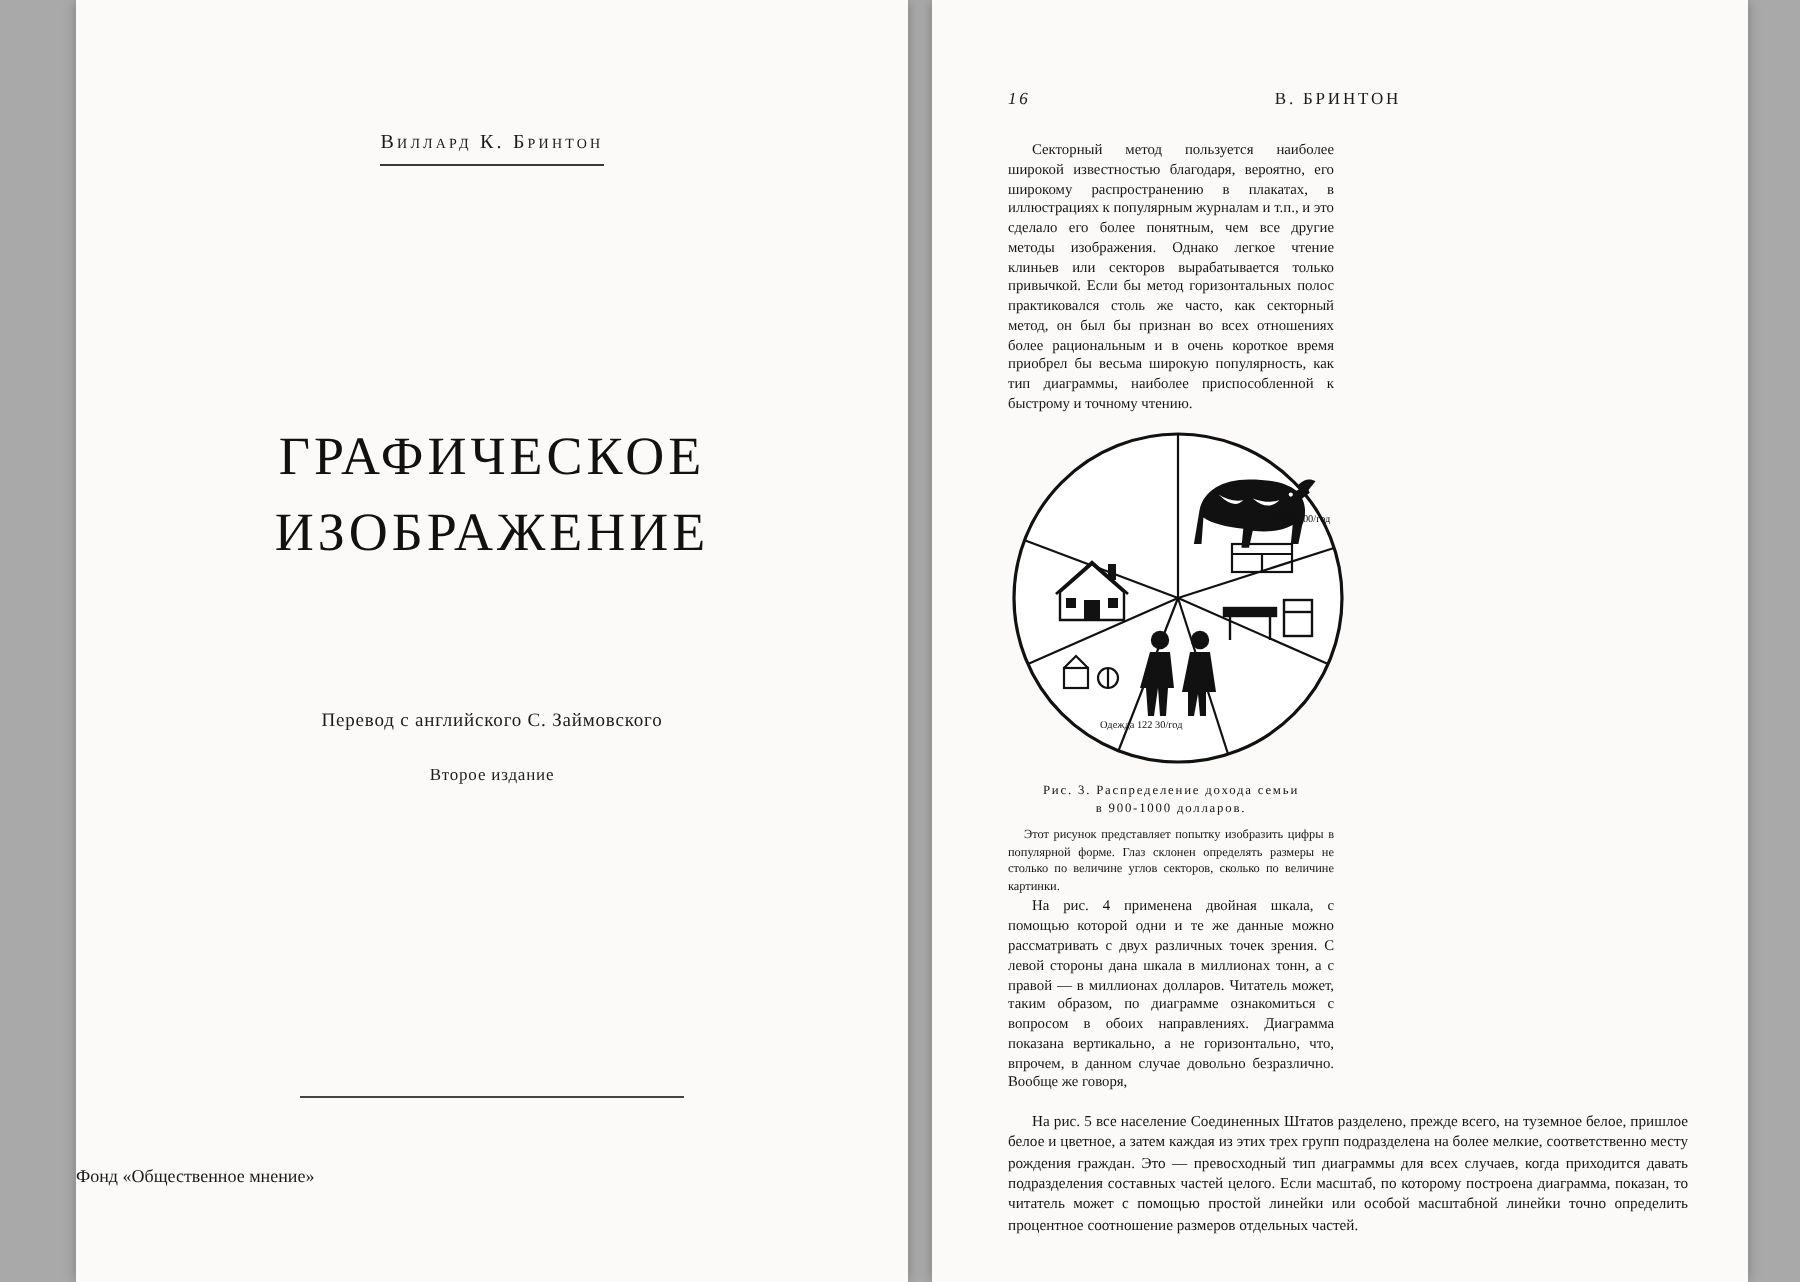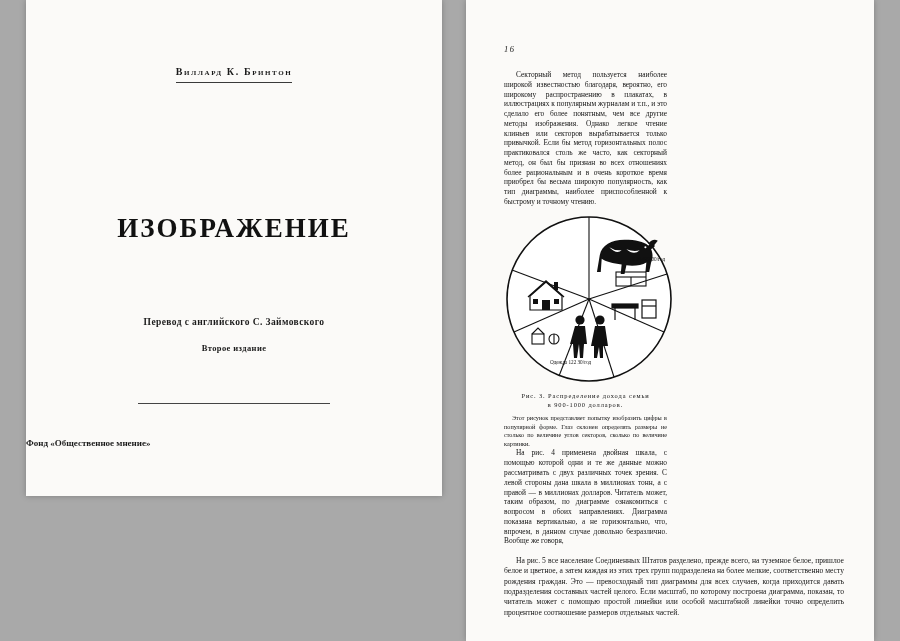--- a/index.html
+++ b/index.html
@@ -17,24 +17,23 @@
     height: 641px;
     background: linear-gradient(to right, #a9a9a9 0%, #a9a9a9 100%);
   }
   .page {
     position: absolute;
     top: 0;
     background: #fbfaf8;
     box-shadow: 0 0 6px rgba(0,0,0,0.25);
   }
   .page-left {
-    left: 26px;
+    left: 38px;
     width: 416px;
-    height: 496px;
-    font-weight: bold;
+    height: 641px;
   }
   .page-right {
     left: 466px;
     width: 408px;
     height: 641px;
   }
   
   .title-inner {
     position: absolute;
     left: 0; right: 0;
@@ -162,37 +161,39 @@
 </head>
 <body>
 
 <div class="spread">
 
   <div class="page page-left">
     <div class="title-inner">
       <div class="author-line">Виллард К. Бринтон</div>
 
       <div class="big-title">
+        <div>ГРАФИЧЕСКОЕ</div>
         <div>ИЗОБРАЖЕНИЕ</div>
       </div>
 
       <div class="translator">Перевод с английского С. Займовского</div>
       <div class="edition">Второе издание</div>
     </div>
 
     <div class="imprint-rule"></div>
     <div class="imprint">
       <div>Фонд «Общественное мнение»</div>
     </div>
   </div>
 
   <div class="page page-right">
     <div class="rp">
       <div class="runhead">
         <span class="pg">16</span>
+        <span class="rh">В. БРИНТОН</span>
       </div>
 
       <div class="cols">
         <p class="body">Секторный метод пользуется наиболее широкой известностью благодаря, вероятно, его широкому распространению в плакатах, в иллюстрациях к популярным журналам и т.п., и это сделало его более понятным, чем все другие методы изображения. Однако легкое чтение клиньев или секторов вырабатывается только привычкой. Если бы метод горизонтальных полос практиковался столь же часто, как секторный метод, он был бы признан во всех отношениях более рациональным и в очень короткое время приобрел бы весьма широкую популярность, как тип диаграммы, наиболее приспособленной к быстрому и точному чтению.</p>
 
         <div class="figure">
           <div class="circle-wrap">
             <svg viewBox="0 0 170 170" width="170" height="170">
               <circle cx="85" cy="85" r="82" fill="#ffffff" stroke="#111" stroke-width="1.6"></circle>
 

